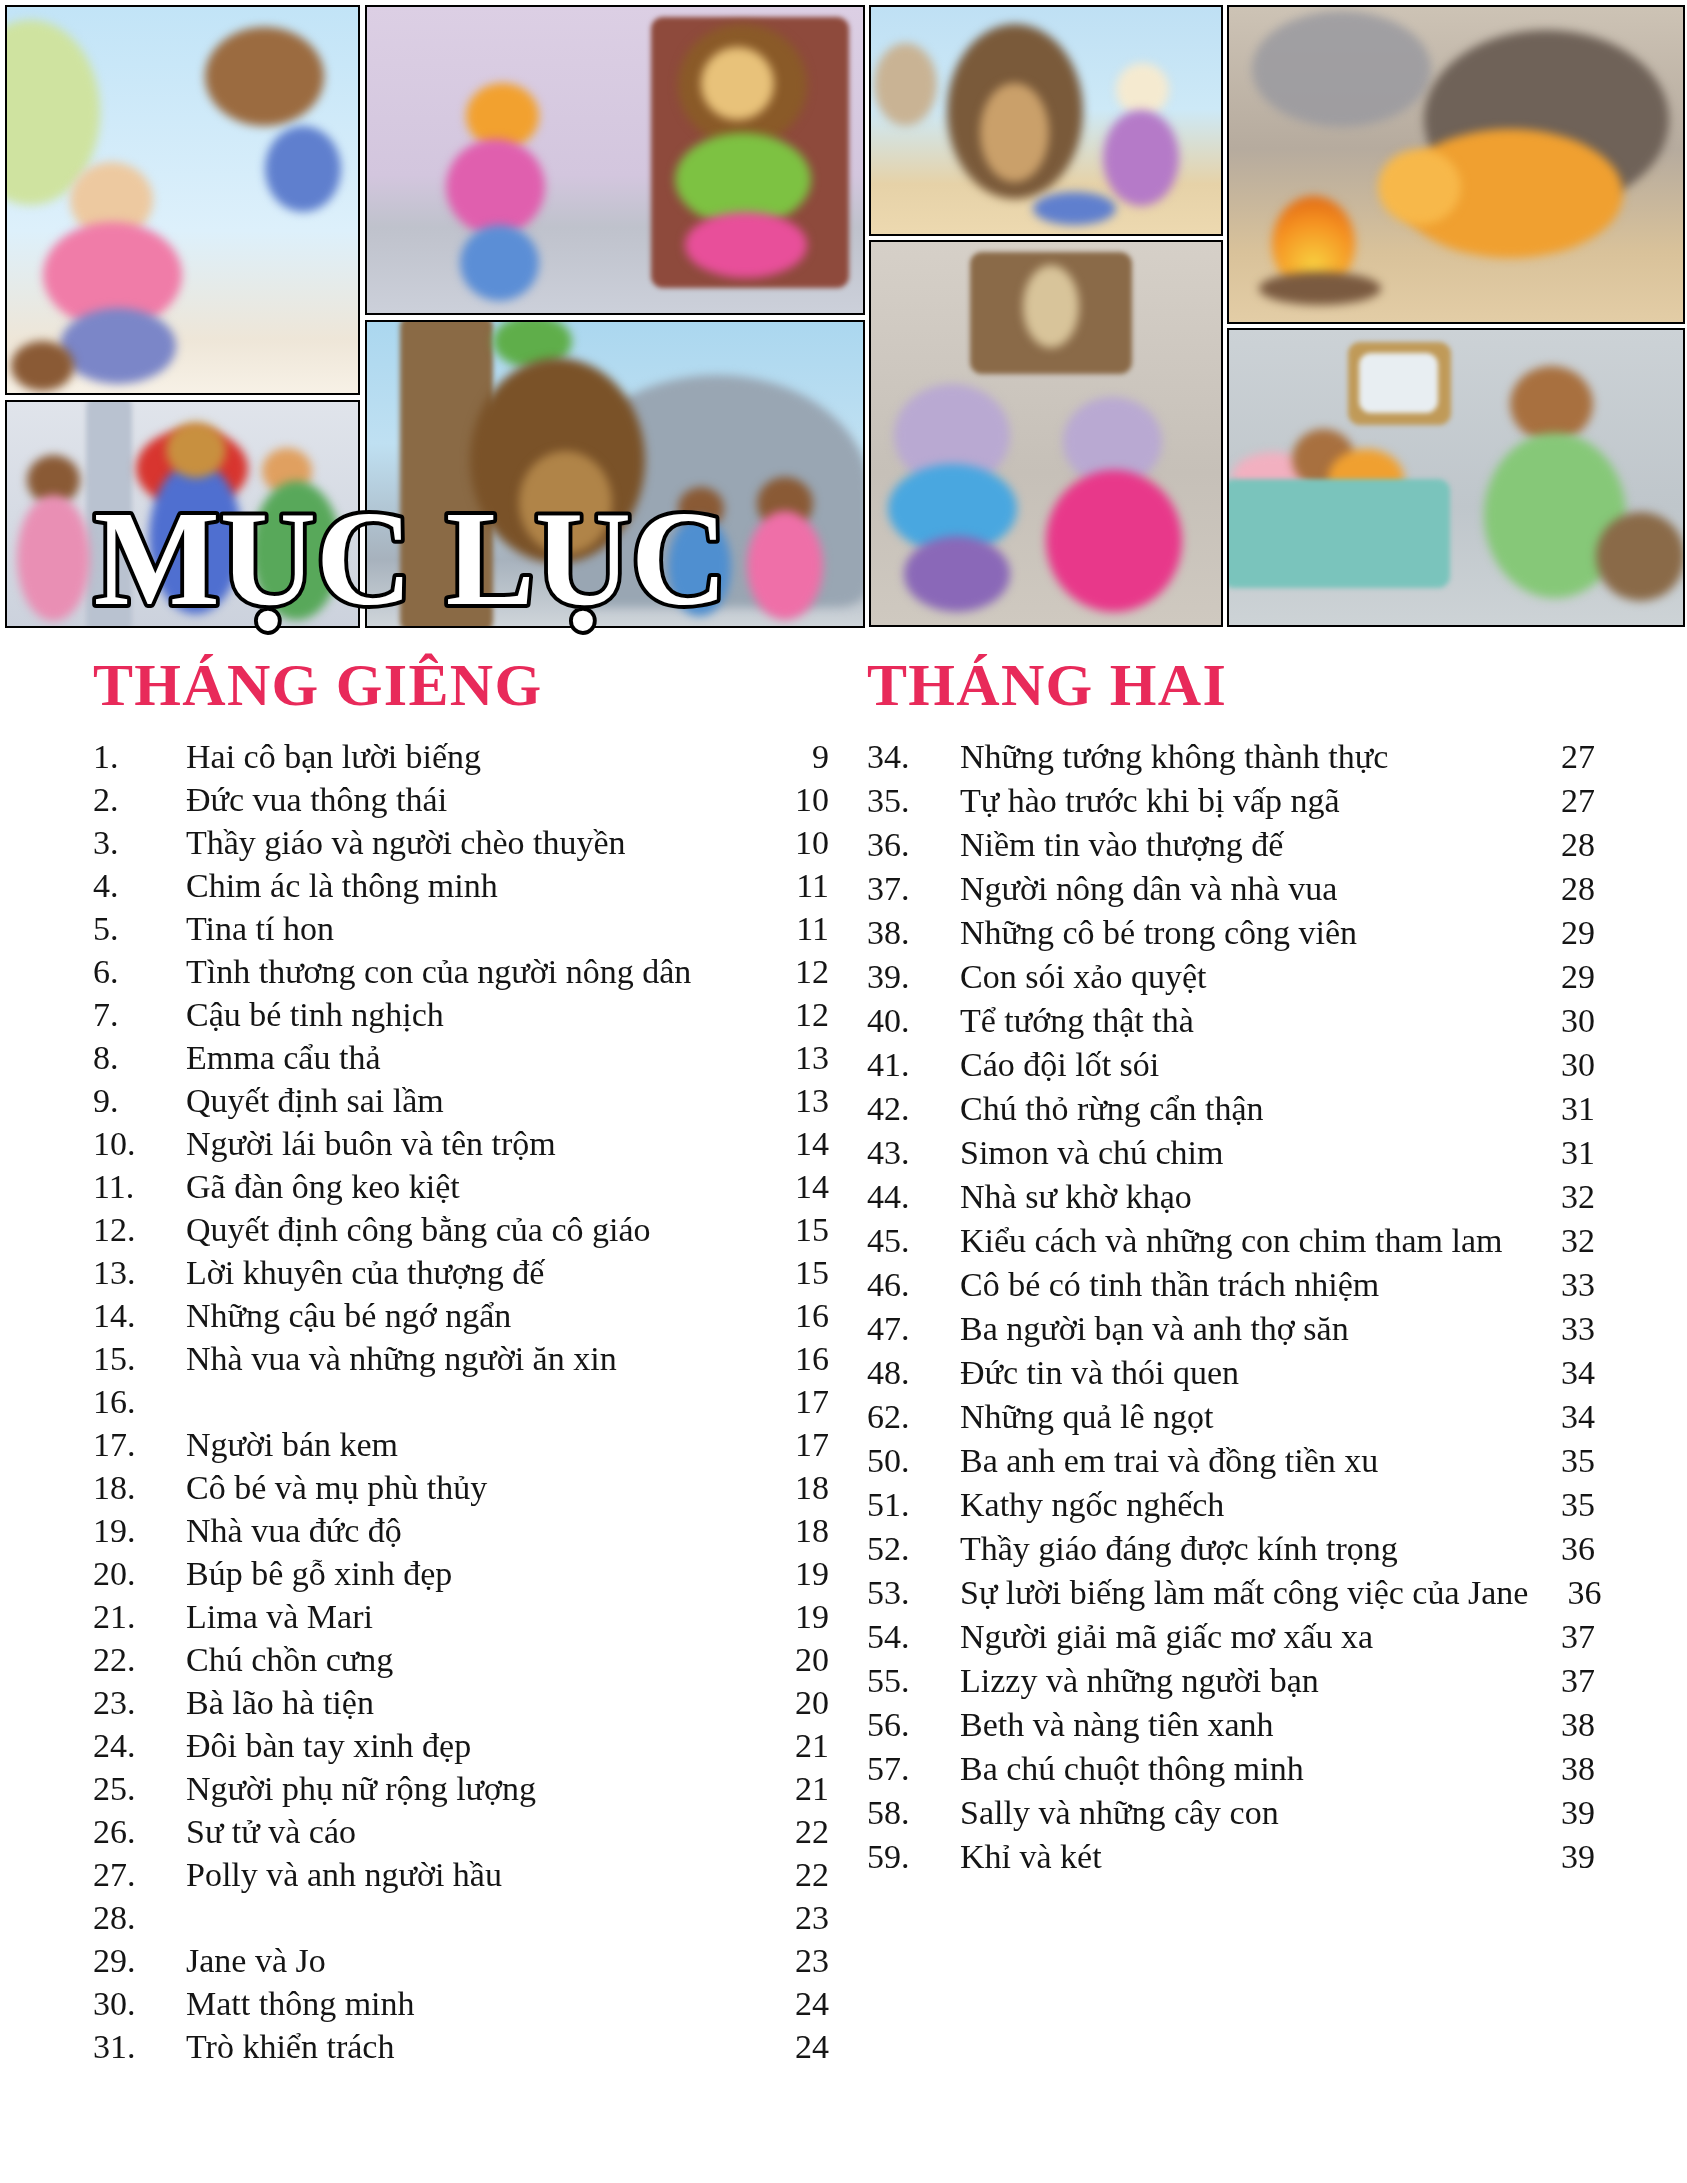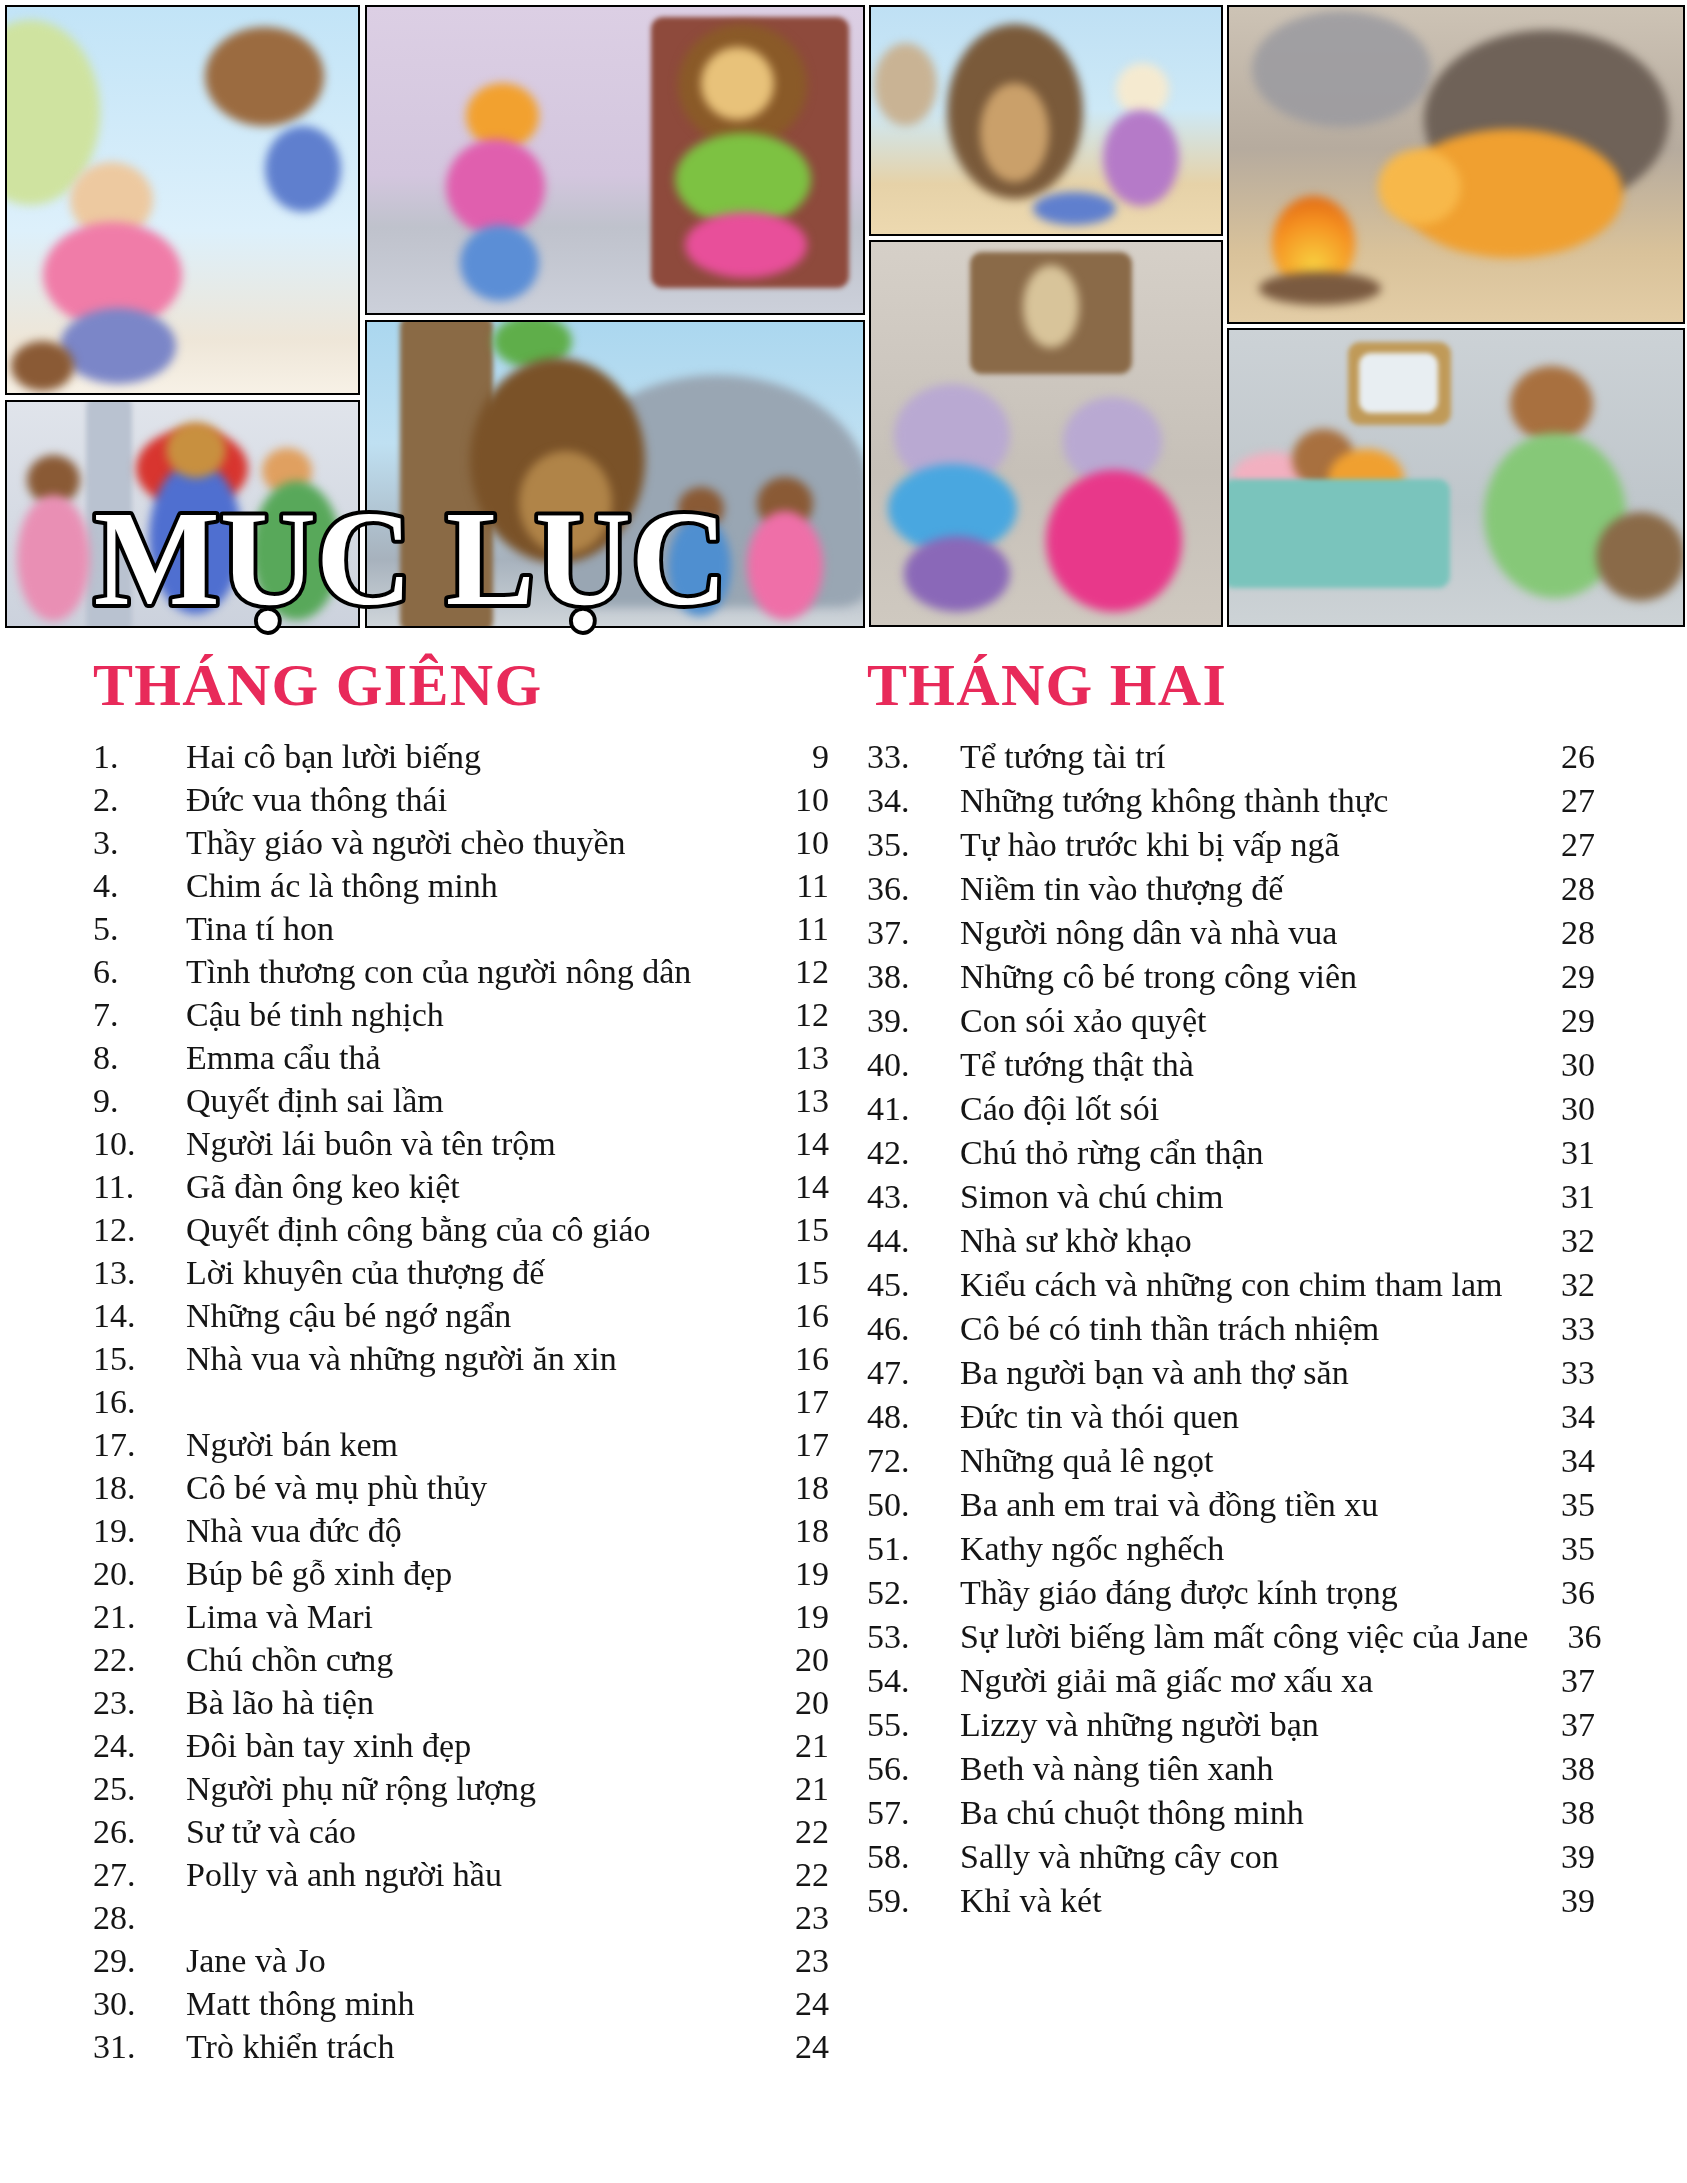--- a/index.html
+++ b/index.html
@@ -348,26 +348,20 @@
         <span class="pg">24</span>
       </div>
     </div>
 </section>
 
 <section class="col col-right">
   <h2 class="heading">THÁNG HAI</h2>
   <div class="toc-list">
 
 
-      <div class="row">
-        <span class="num">33.</span>
-        <span class="title">Tể tướng tài trí</span>
-        <span class="spacer"></span>
-        <span class="pg">26</span>
-      </div>
 
       <div class="row">
         <span class="num">34.</span>
         <span class="title">Những tướng không thành thực</span>
         <span class="spacer"></span>
         <span class="pg">27</span>
       </div>
 
       <div class="row">
         <span class="num">35.</span>
@@ -461,21 +455,21 @@
       </div>
 
       <div class="row">
         <span class="num">48.</span>
         <span class="title">Đức tin và thói quen</span>
         <span class="spacer"></span>
         <span class="pg">34</span>
       </div>
 
       <div class="row">
-        <span class="num">72.</span>
+        <span class="num">62.</span>
         <span class="title">Những quả lê ngọt</span>
         <span class="spacer"></span>
         <span class="pg">34</span>
       </div>
 
       <div class="row">
         <span class="num">50.</span>
         <span class="title">Ba anh em trai và đồng tiền xu</span>
         <span class="spacer"></span>
         <span class="pg">35</span>

